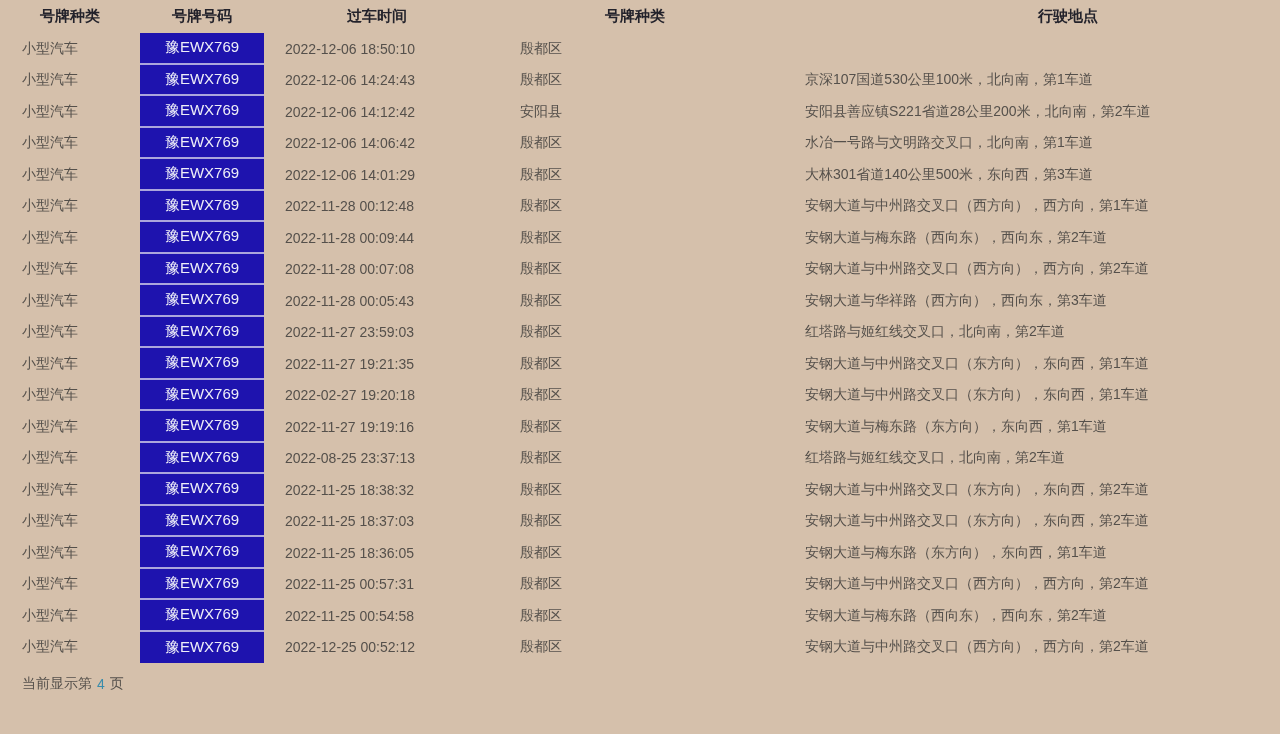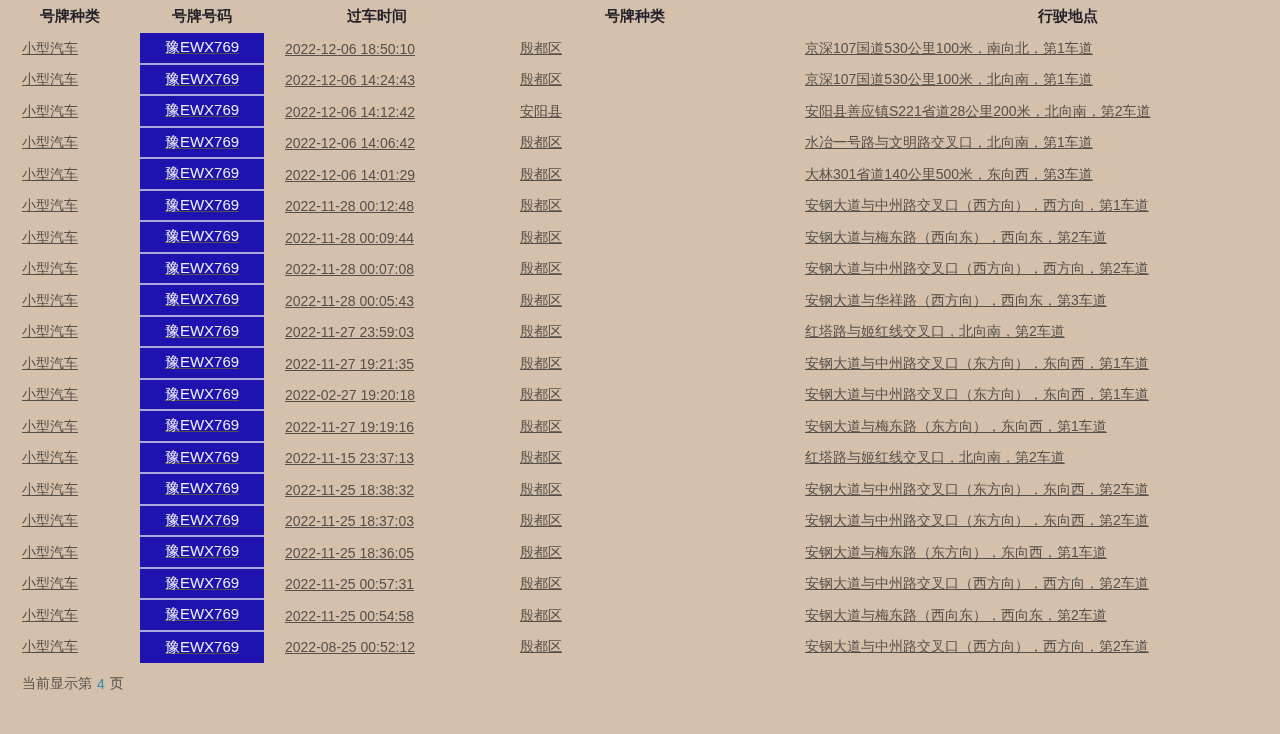--- a/index.html
+++ b/index.html
@@ -23,21 +23,21 @@
   .th{
     text-align:center;font-weight:bold;font-size:15px;
     color:var(--header-text);
   }
   .c1{width:140px;}
   .c2{width:124px;}
   .c3{width:226px;}
   .c4{width:290px;}
   .c5{width:500px;}
   .th.c5{position:relative;left:38px;}
-  .tr{display:flex;height:31.5px;font-size:14px;text-decoration:underline;}
+  .tr{display:flex;height:31.5px;font-size:14px;}
   .td{display:flex;align-items:center;box-sizing:border-box;white-space:nowrap;}
   .td.c1{padding-left:22px;}
   .td.c2{
     background:var(--plate-bg);
     color:var(--plate-text);
     justify-content:center;
     font-size:15px;
     border-bottom:2px solid var(--plate-separator);
   }
   .tr:last-child .td.c2{border-bottom:none;}
@@ -61,21 +61,20 @@
     <div class="th c3">过车时间</div>
     <div class="th c4">号牌种类</div>
     <div class="th c5">行驶地点</div>
   </div>
   <div class="tbody" id="rows">
   <div class="tr">
     <div class="td c1">小型汽车</div>
     <div class="td c2">豫EWX769</div>
     <div class="td c3">2022-12-06 18:50:10</div>
     <div class="td c4">殷都区</div>
-    <div class="td c5">京深107国道530公里100米，南向北，第1车道</div>
   </div>
 
   <div class="tr">
     <div class="td c1">小型汽车</div>
     <div class="td c2">豫EWX769</div>
     <div class="td c3">2022-12-06 14:24:43</div>
     <div class="td c4">殷都区</div>
     <div class="td c5">京深107国道530公里100米，北向南，第1车道</div>
   </div>
 
@@ -163,21 +162,21 @@
     <div class="td c1">小型汽车</div>
     <div class="td c2">豫EWX769</div>
     <div class="td c3">2022-11-27 19:19:16</div>
     <div class="td c4">殷都区</div>
     <div class="td c5">安钢大道与梅东路（东方向），东向西，第1车道</div>
   </div>
 
   <div class="tr">
     <div class="td c1">小型汽车</div>
     <div class="td c2">豫EWX769</div>
-    <div class="td c3">2022-11-15 23:37:13</div>
+    <div class="td c3">2022-08-25 23:37:13</div>
     <div class="td c4">殷都区</div>
     <div class="td c5">红塔路与姬红线交叉口，北向南，第2车道</div>
   </div>
 
   <div class="tr">
     <div class="td c1">小型汽车</div>
     <div class="td c2">豫EWX769</div>
     <div class="td c3">2022-11-25 18:38:32</div>
     <div class="td c4">殷都区</div>
     <div class="td c5">安钢大道与中州路交叉口（东方向），东向西，第2车道</div>
@@ -211,21 +210,21 @@
     <div class="td c1">小型汽车</div>
     <div class="td c2">豫EWX769</div>
     <div class="td c3">2022-11-25 00:54:58</div>
     <div class="td c4">殷都区</div>
     <div class="td c5">安钢大道与梅东路（西向东），西向东，第2车道</div>
   </div>
 
   <div class="tr">
     <div class="td c1">小型汽车</div>
     <div class="td c2">豫EWX769</div>
-    <div class="td c3">2022-08-25 00:52:12</div>
+    <div class="td c3">2022-12-25 00:52:12</div>
     <div class="td c4">殷都区</div>
     <div class="td c5">安钢大道与中州路交叉口（西方向），西方向，第2车道</div>
   </div>
 </div>
   <div class="pagefoot">
     <span>当前显示第</span>
     <span class="pagenum">4</span>
     <span>页</span>
   </div>
 </div>

